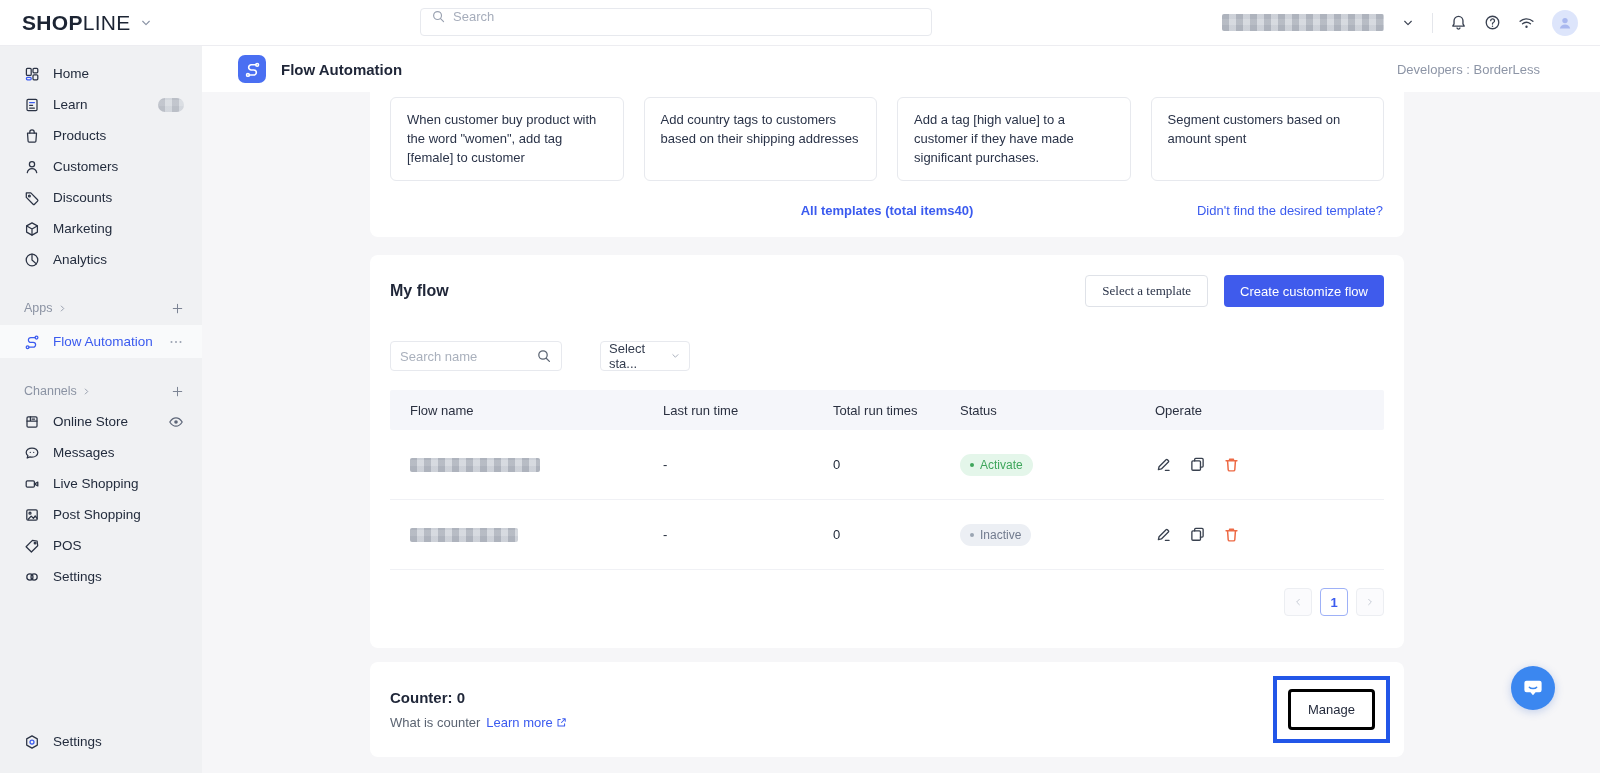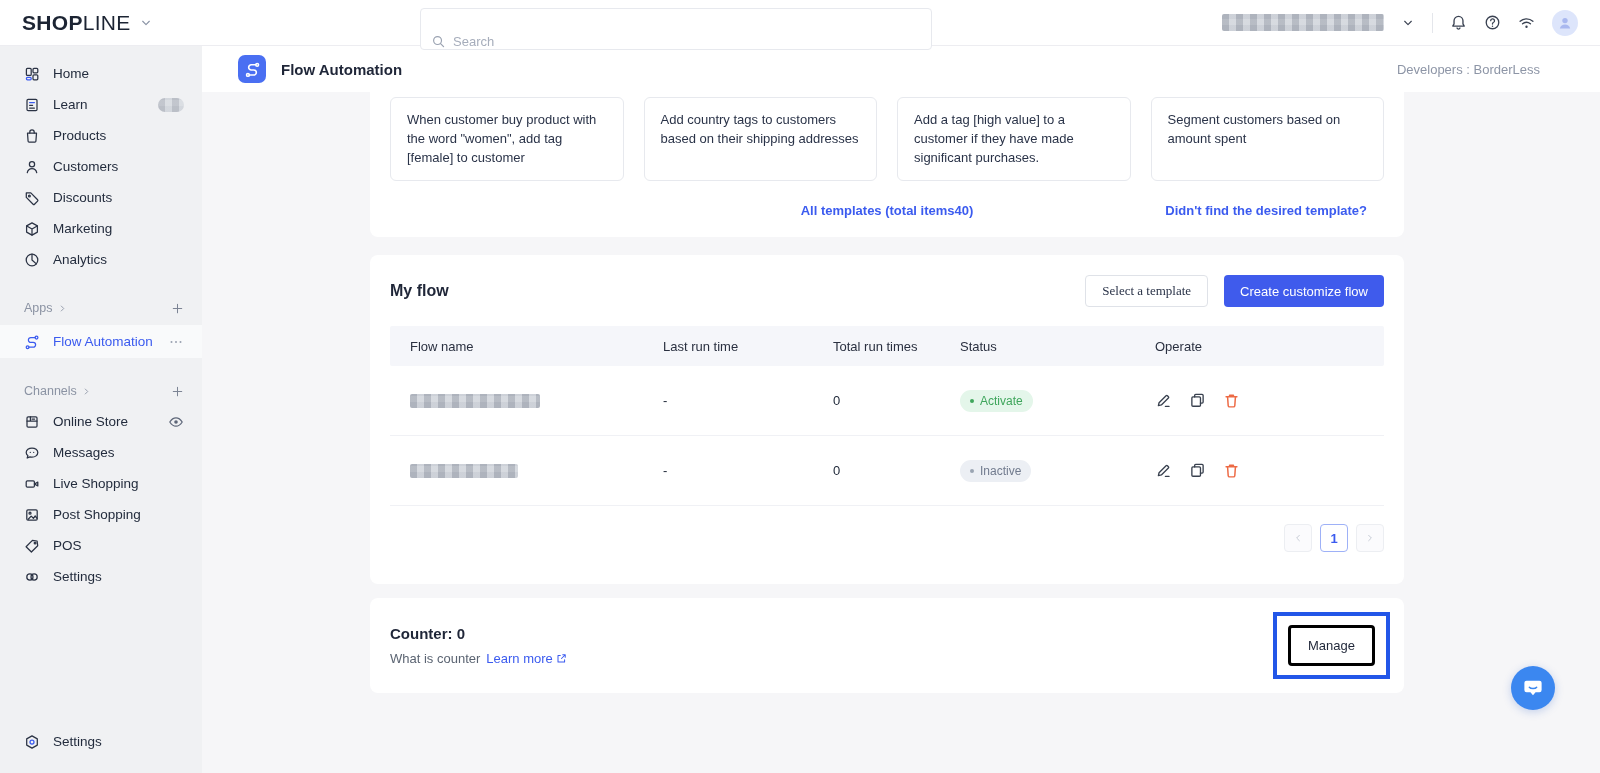--- a/index.html
+++ b/index.html
@@ -18,23 +18,23 @@
   .topbar {
     height:46px; background:#fff; display:flex; align-items:center;
     padding:0 22px; position:relative; border-bottom:1px solid #ededf1;
   }
   .logo-wrap { display:flex; align-items:center; gap:8px; cursor:pointer; }
   .logo-text { font-size:21px; letter-spacing:.3px; color:#1c2433; }
   .logo-text .b { font-weight:800; }
   .logo-text .l { font-weight:300; }
   .logo-chev { color:#8a93a5; }
   .topbar-search {
-    position:absolute; left:420px; top:8px; width:512px; height:42px;
+    position:absolute; left:420px; top:8px; width:512px; height:28px;
     border:1px solid #e7e9ee; border-radius:4px; background:#fff;
-    display:flex; align-items:flex-end; padding:0 10px; gap:7px;
+    display:flex; align-items:flex-start; padding:0 10px; gap:7px;
   }
   .topbar-search svg { color:#9aa2b1; flex:none; }
   .topbar-search input {
     border:none; outline:none; flex:1; font-size:13px; color:#333c4e;
     font-family:inherit; background:transparent;
   }
   .topbar-search input::placeholder { color:#a6adbb; }
   .topbar-right { margin-left:auto; display:flex; align-items:center; gap:17px; }
   .blur-name { width:162px; height:17px; }
   .blurred {
@@ -100,21 +100,21 @@
   .tpl-card {
     flex:1; height:84px; border:1px solid #e7e9ee; border-radius:6px;
     padding:13px 16px; color:#2a3348; line-height:1.45; cursor:pointer;
   }
   .tpl-links { margin-top:22px; position:relative; height:18px; }
   .tpl-all {
     position:absolute; left:50%; transform:translateX(-50%);
     color:var(--accent,#3b5bef); font-weight:700; cursor:pointer; text-decoration:none;
   }
   .tpl-notfound {
-    position:absolute; right:17px; color:var(--accent,#3b5bef); cursor:pointer; text-decoration:none;font-weight:bold;
+    position:absolute; right:1px; color:var(--accent,#3b5bef); cursor:pointer; text-decoration:none;
   }
 
   
   .myflow-card { margin-top:18px; border-radius:8px; padding:20px 20px 32px; }
   .mf-head { display:flex; align-items:center; }
   .mf-title { font-size:16px; font-weight:700; color:#1f2638; }
   .mf-buttons { margin-left:auto; display:flex; gap:16px; }
   .btn-outline {
     height:32px; padding:0 16px; background:#fff; border:1px solid #dfe2e8;
     border-radius:4px; font-size:13px; color:#2a3348; cursor:pointer; font-family:Liberation Serif, serif;
@@ -488,20 +488,35 @@
 
       <section class="card myflow-card">
         <div class="mf-head">
           <h2 class="mf-title">My flow</h2>
           <div class="mf-buttons">
             <button class="btn-outline">Select a template</button>
             <button class="btn-primary">Create customize flow</button>
           </div>
         </div>
 
+        <div class="mf-filters">
+          <div class="search-box">
+            <input type="text" placeholder="Search name" style="">
+            <svg class="ic" width="16" height="16" viewBox="0 0 16 16">
+                <circle cx="7" cy="7" r="4.2"></circle>
+                <path d="M10.2 10.2l3.2 3.2"></path>
+              </svg>
+          </div>
+          <div class="select-box">
+            <span>Select sta...</span>
+            <svg class="ic" width="12" height="12" viewBox="0 0 16 16">
+                <path d="M4.2 6l3.8 3.8L11.8 6"></path>
+              </svg>
+          </div>
+        </div>
 
         <div class="mf-table">
           <div class="trow thead">
             <div>Flow name</div>
             <div>Last run time</div>
             <div>Total run times</div>
             <div>Status</div>
             <div>Operate</div>
           </div>
 

